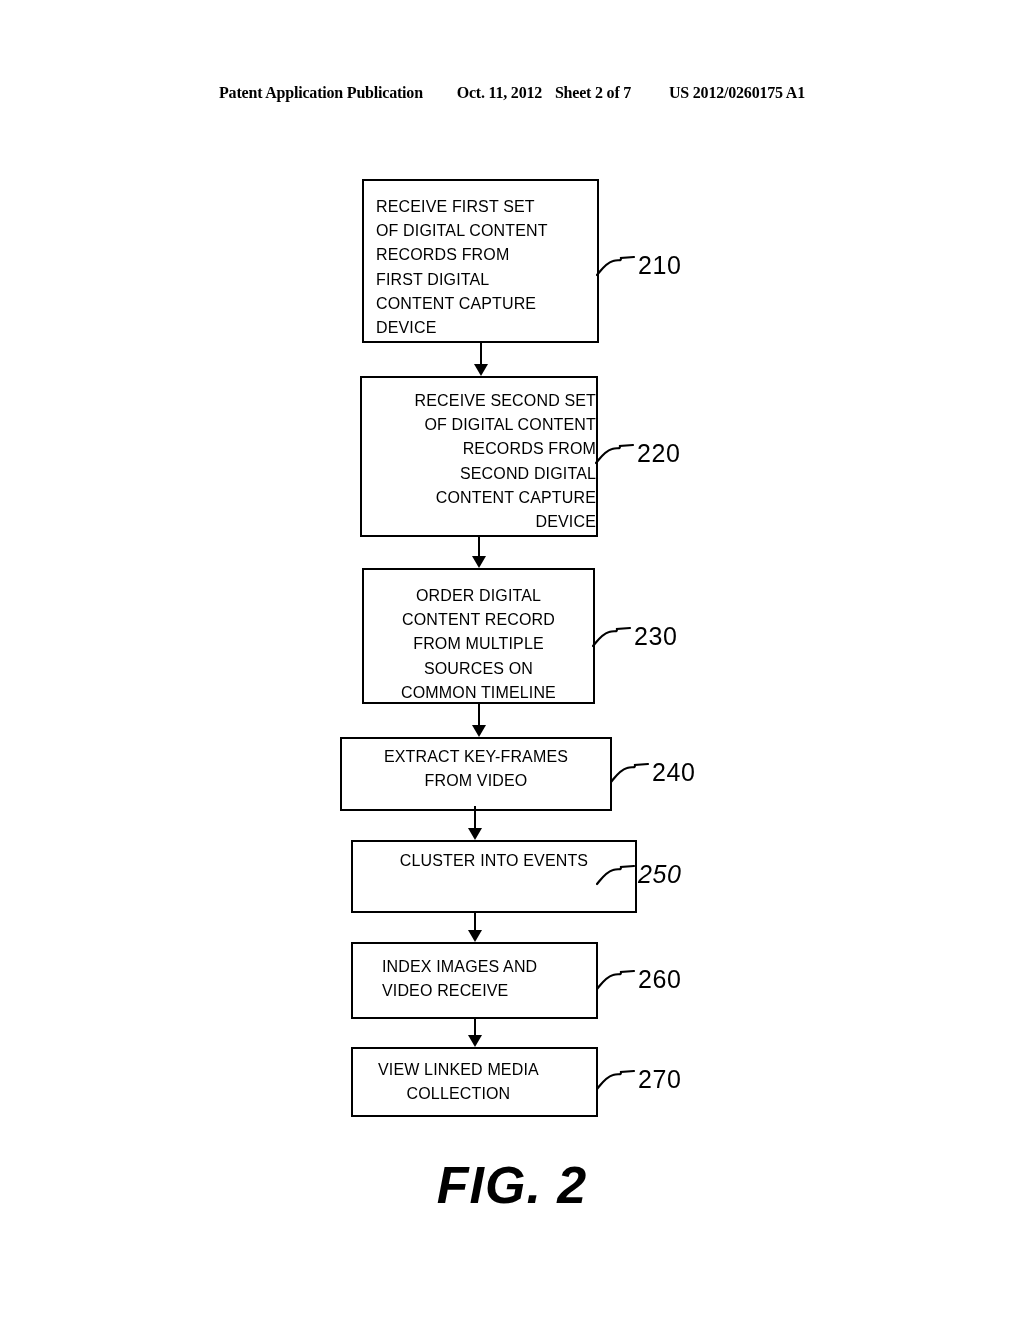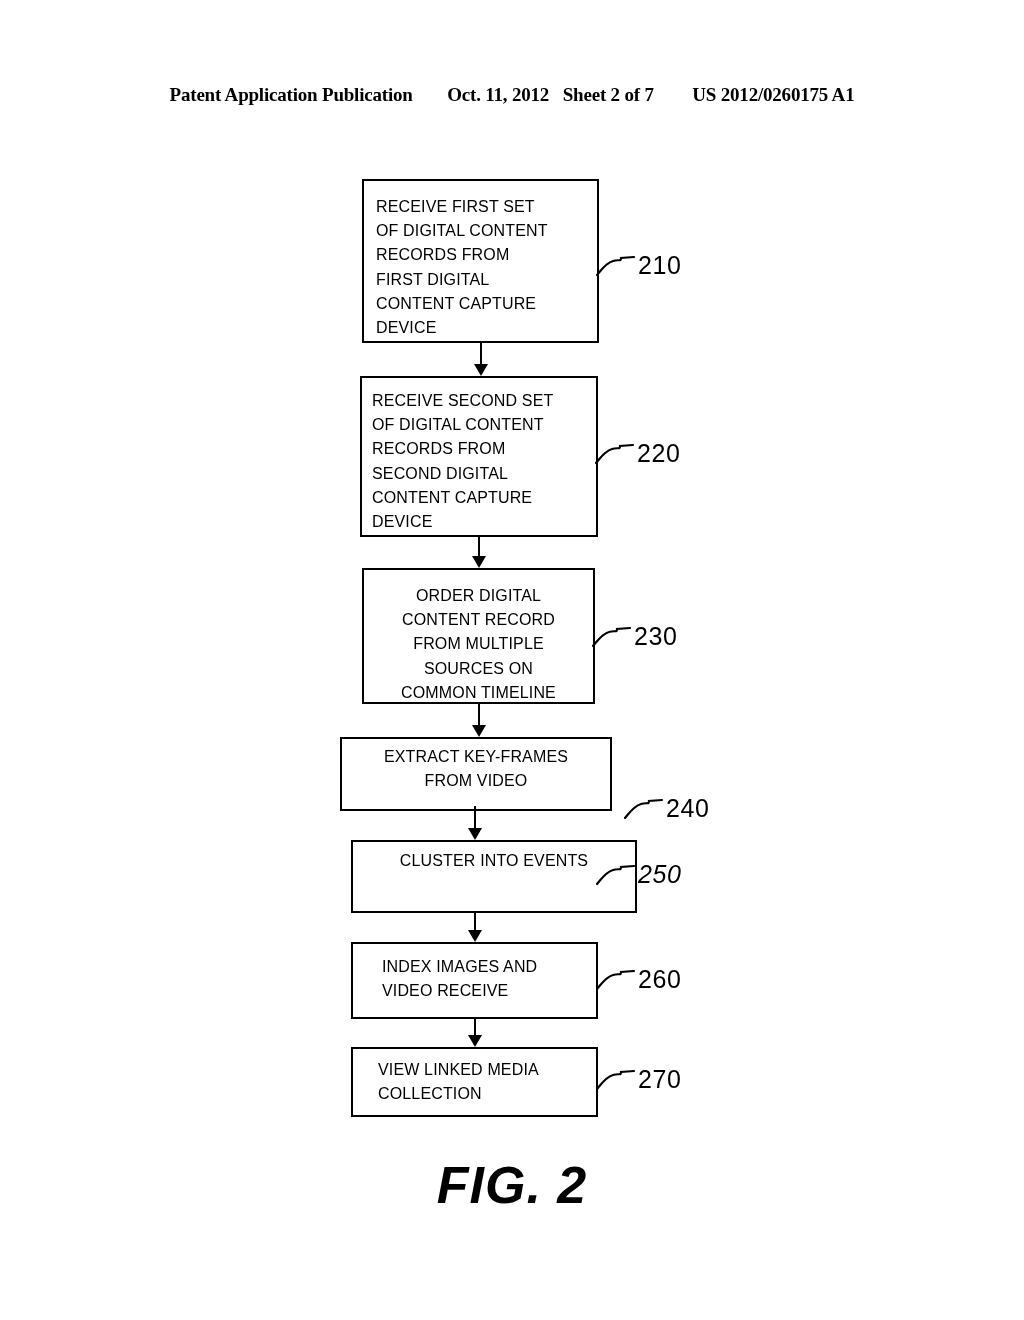--- a/index.html
+++ b/index.html
@@ -19,21 +19,21 @@
 
   
   .page-header {
     position: absolute;
     left: 0;
     top: 84px;
     width: 1024px;
     text-align: center;
     font-family: "Liberation Serif", serif;
     font-weight: bold;
-    font-size: 19px;
+    font-size: 16px;
     letter-spacing: -0.2px;
     white-space: nowrap;
   }
   .page-header .seg-title   { margin-right: 30px; }
   .page-header .seg-date    { margin-right: 9px; }
   .page-header .seg-sheet   { margin-right: 34px; }
   .page-header .seg-pubnum  { }
 
   
   .flow {
@@ -55,36 +55,36 @@
     line-height: 24.2px;
     letter-spacing: 0.15px;
     white-space: pre-line;
   }
 
   
   #node-210 { left: 362px; top: 179px;  width: 237px; height: 164px; }
   #node-210 .label { position:absolute; left: 12px; top: 14px; text-align: left; }
 
   #node-220 { left: 360px; top: 376px;  width: 238px; height: 161px; }
-  #node-220 .label { position:absolute; left: 0; right: 0; top: 11px; text-align: left; margin-left: 10px; }
+  #node-220 .label { position:absolute; left: 0; right: 0; top: 11px; text-align: right; }
 
   #node-230 { left: 362px; top: 568px;  width: 233px; height: 136px; }
   #node-230 .label { position:absolute; left: 0; right: 0; top: 14px; text-align: center; }
 
   #node-240 { left: 340px; top: 737px;  width: 272px; height: 74px; }
   #node-240 .label { position:absolute; left: 0; right: 0; top: 6px; text-align: center; }
 
   #node-250 { left: 351px; top: 840px;  width: 286px; height: 73px; }
   #node-250 .label { position:absolute; left: 0; right: 0; top: 7px; text-align: center; }
 
   #node-260 { left: 351px; top: 942px;  width: 247px; height: 77px; }
   #node-260 .label { position:absolute; left: 29px; top: 11px; text-align: left; }
 
   #node-270 { left: 351px; top: 1047px; width: 247px; height: 70px; }
-  #node-270 .label { position:absolute; left: 25px; top: 9px; text-align: left; }
+  #node-270 .label { position:absolute; left: 25px; top: 9px; text-align: center; }
 
   
   .connector {
     position: absolute;
     width: 24px;
   }
   .connector .stem {
     position: absolute;
     left: 11px;
     top: 0;
@@ -130,21 +130,21 @@
     letter-spacing: 0.6px;
     line-height: 1;
     white-space: nowrap;
   }
   #callout-210 { left: 596px; top: 249px;  width: 130px; height: 42px; }
   #callout-210 .ref-num { left: 42px; top: 4px; }
   #callout-220 { left: 595px; top: 437px;  width: 130px; height: 42px; }
   #callout-220 .ref-num { left: 42px; top: 4px; }
   #callout-230 { left: 592px; top: 620px;  width: 130px; height: 42px; text-align: center; }
   #callout-230 .ref-num { left: 42px; top: 4px; }
-  #callout-240 { left: 610px; top: 792px;  width: 130px; height: 42px; margin-left: 14px; }
+  #callout-240 { left: 610px; top: 756px;  width: 130px; height: 42px; }
   #callout-240 .ref-num { left: 42px; top: 4px; }
   #callout-250 { left: 596px; top: 858px;  width: 130px; height: 42px; font-style: italic; }
   #callout-250 .ref-num { left: 42px; top: 4px; }
   #callout-260 { left: 596px; top: 963px;  width: 130px; height: 42px; }
   #callout-260 .ref-num { left: 42px; top: 4px; }
   #callout-270 { left: 596px; top: 1063px; width: 130px; height: 42px; }
   #callout-270 .ref-num { left: 42px; top: 4px; }
 
   
   .fig-caption {

